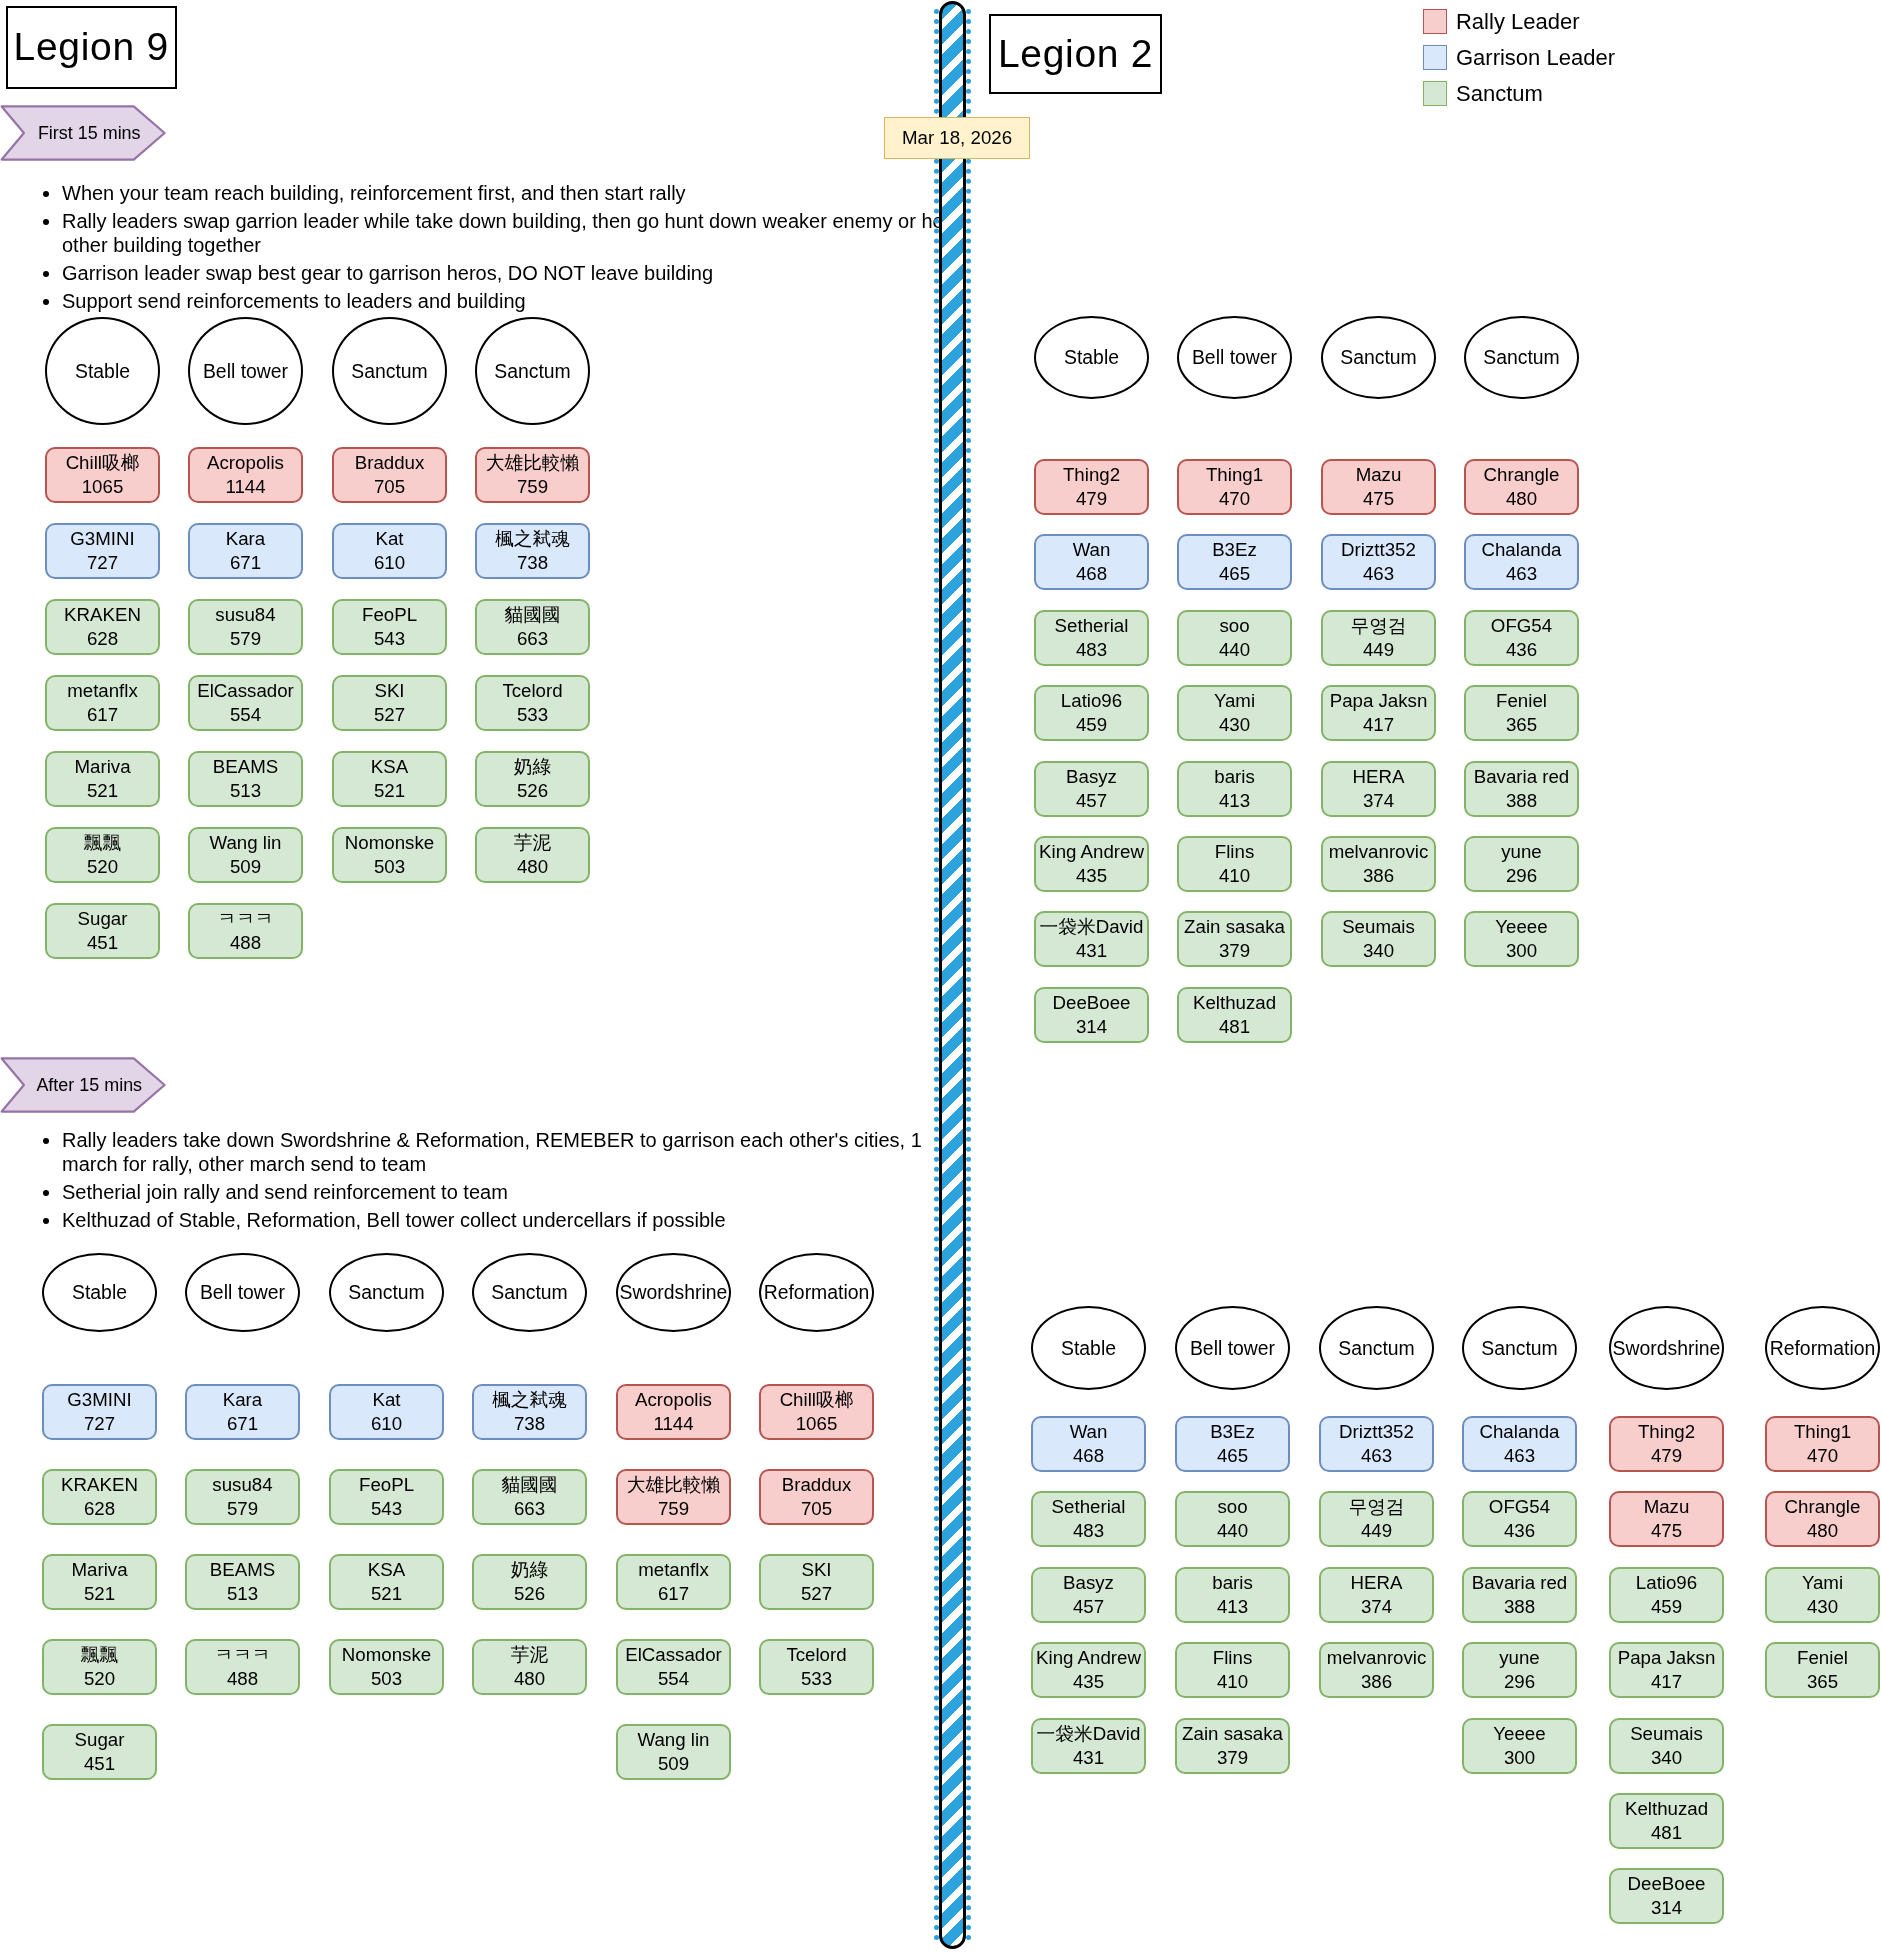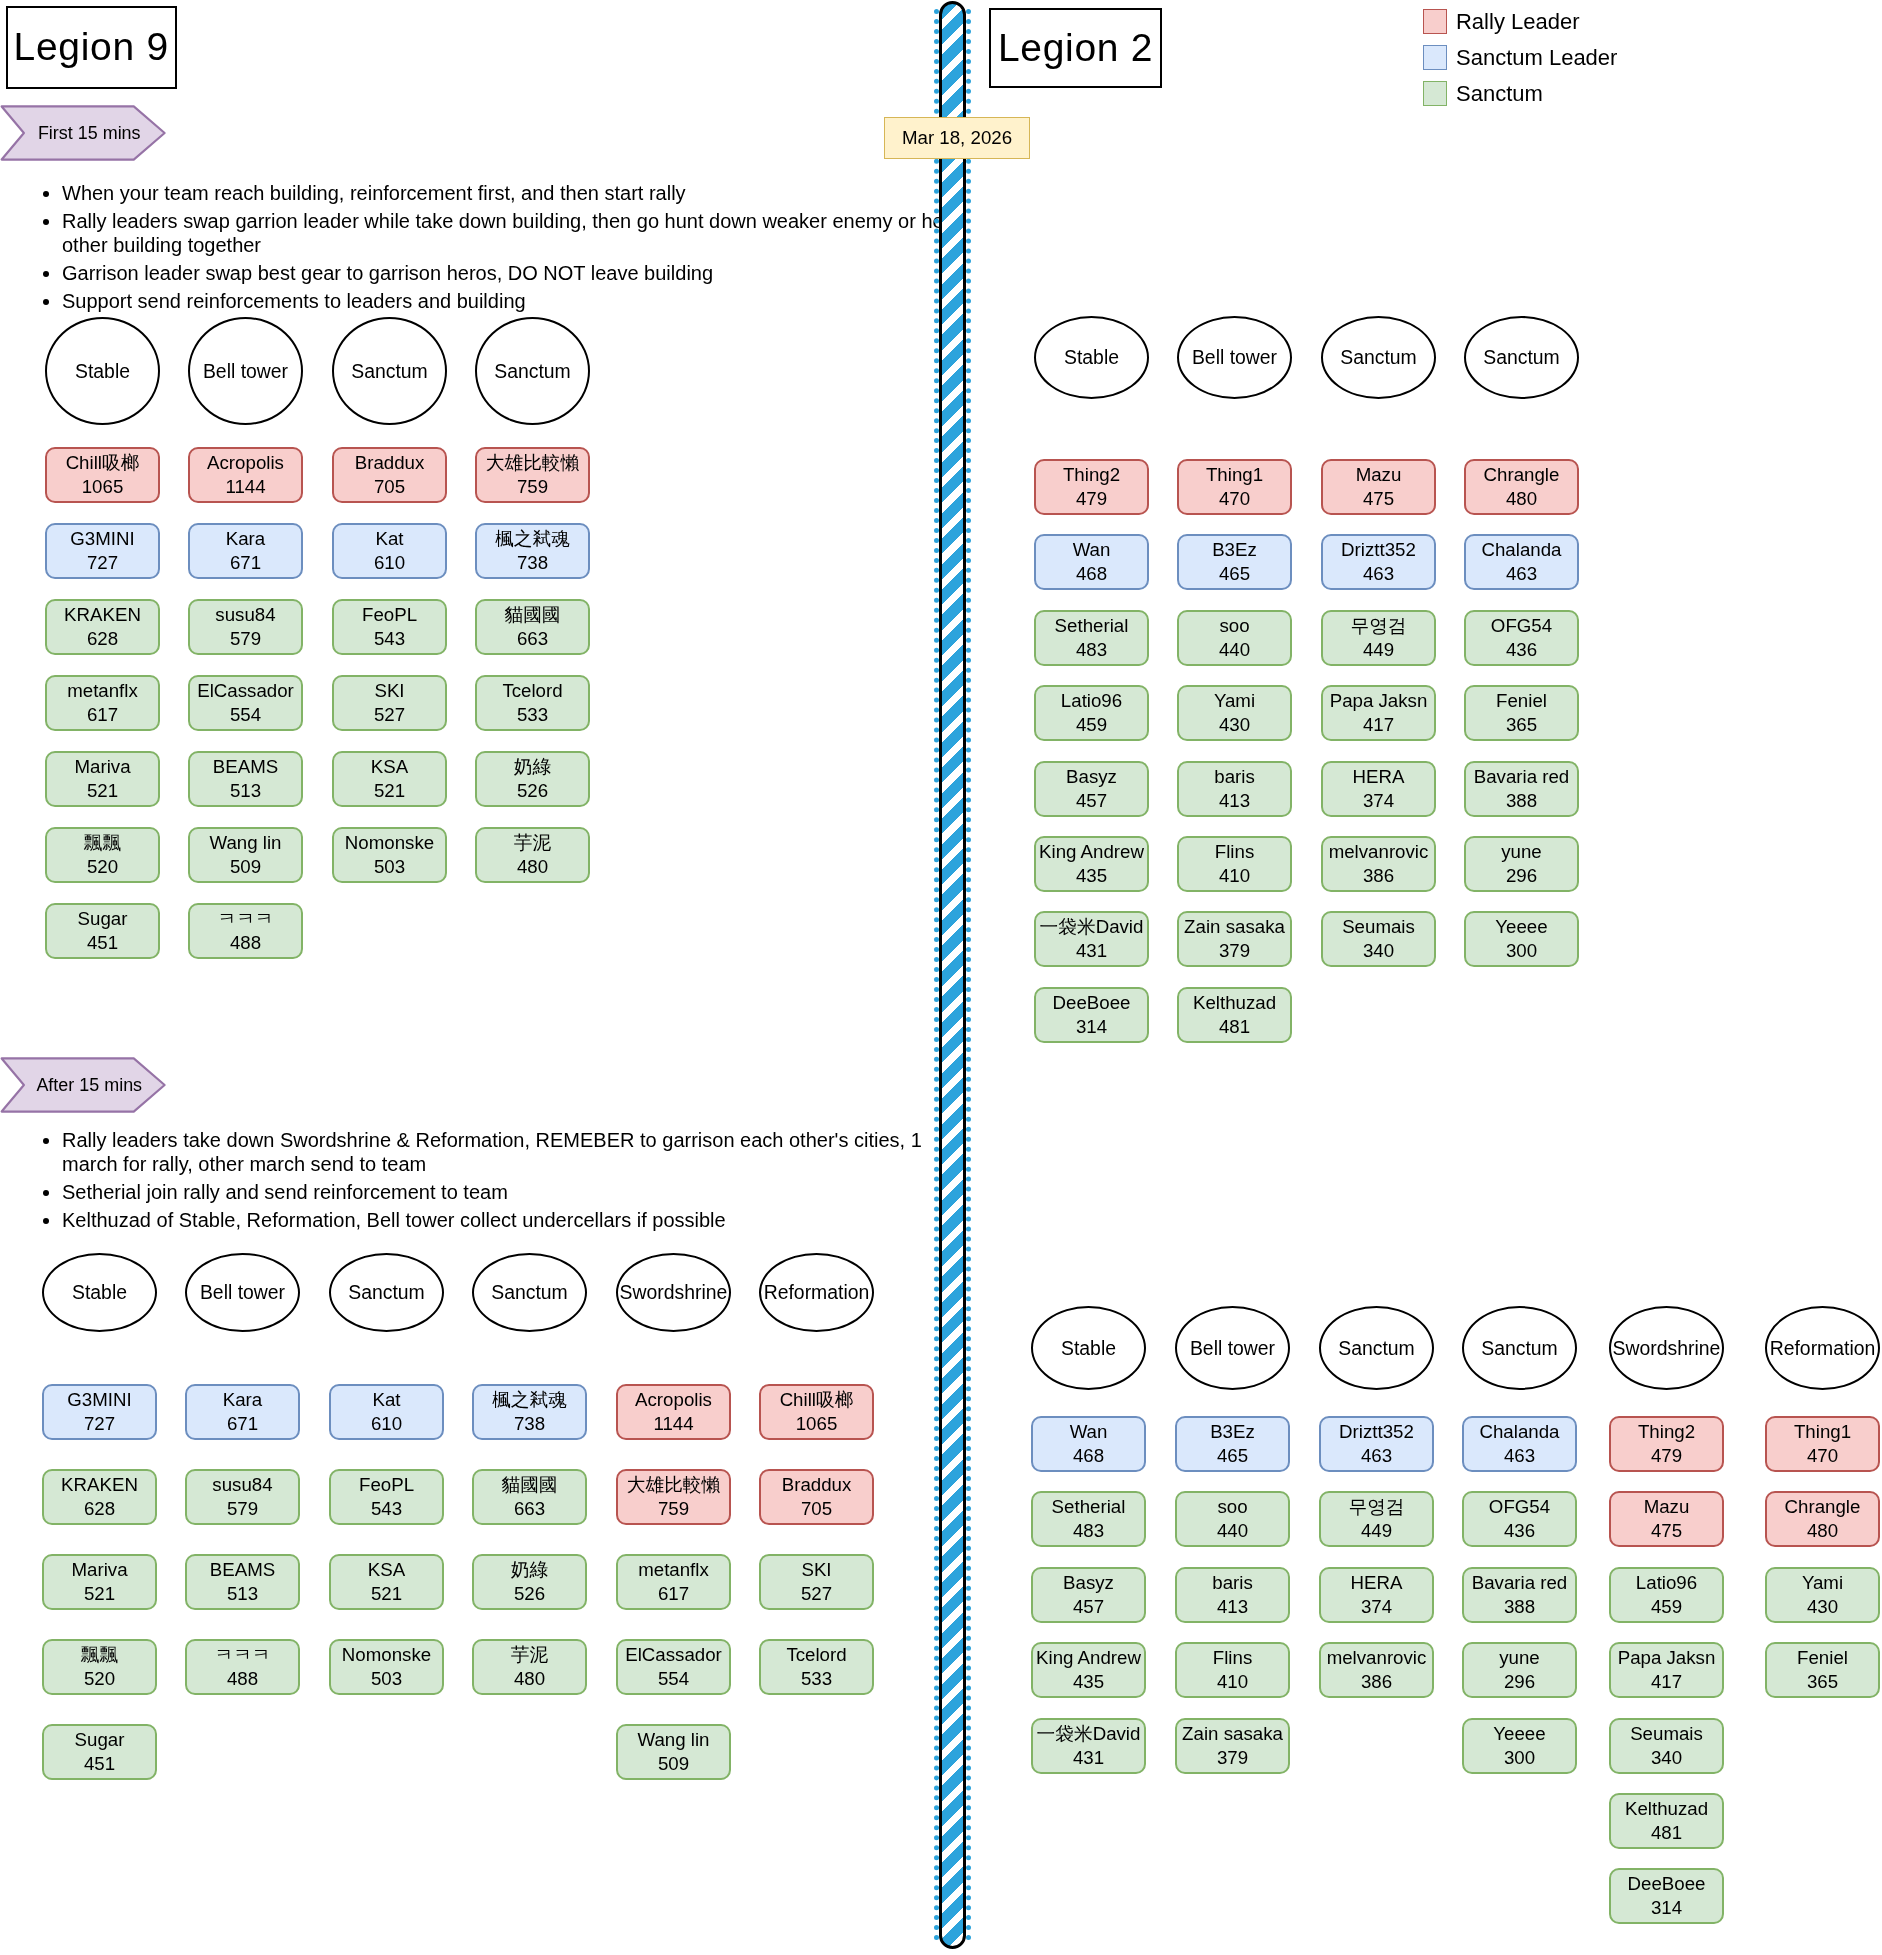--- a/index.html
+++ b/index.html
@@ -10,21 +10,21 @@
   }
   #canvas{position:absolute;inset:0;}
 
   
   .title-box{
     position:absolute;border:2.9px solid #000;background:#fff;
     display:flex;align-items:center;justify-content:center;
     font-size:39px;letter-spacing:0.7px;
   }
   #legion1-title{left:5.7px;top:5.7px;width:167px;height:79px;}
-  #legion2-title{left:989px;top:8px;width:169px;height:76px;}
+  #legion2-title{left:989px;top:14px;width:169px;height:76px;}
 
   
   #legend{position:absolute;left:1423px;top:8.6px;}
   .legend-row{display:flex;align-items:center;margin-bottom:10px;}
   .legend-swatch{width:24.4px;height:24.4px;border:1.4px solid #888;box-sizing:border-box;}
   .legend-label{margin-left:8.6px;font-size:22px;}
 
   
   #divider{
     position:absolute;left:939px;top:1.4px;width:27px;height:1948px;
@@ -87,21 +87,21 @@
   <div class="title-box" id="legion1-title">Legion 9</div>
   <div class="title-box" id="legion2-title">Legion 2</div>
 
   <div id="legend">
     <div class="legend-row">
       <div class="legend-swatch" data-role="rally" style="background: rgb(248, 206, 204); border-color: rgb(184, 84, 80);"></div>
       <div class="legend-label">Rally Leader</div>
     </div>
     <div class="legend-row">
       <div class="legend-swatch" data-role="garrison" style="background: rgb(218, 232, 252); border-color: rgb(108, 142, 191);"></div>
-      <div class="legend-label">Sanctum Leader</div>
+      <div class="legend-label">Garrison Leader</div>
     </div>
     <div class="legend-row">
       <div class="legend-swatch" data-role="support" style="background: rgb(213, 232, 212); border-color: rgb(130, 179, 102);"></div>
       <div class="legend-label">Sanctum</div>
     </div>
   </div>
 
   <div id="divider" style="background: repeating-linear-gradient(135deg, rgb(44, 163, 220) 0px, rgb(44, 163, 220) 10.8px, rgb(255, 255, 255) 10.8px, rgb(255, 255, 255) 18px);"></div>
   <div id="date-box" style="background: rgb(255, 242, 204); border-color: rgb(214, 182, 86);">Mar 18, 2026</div>
 

